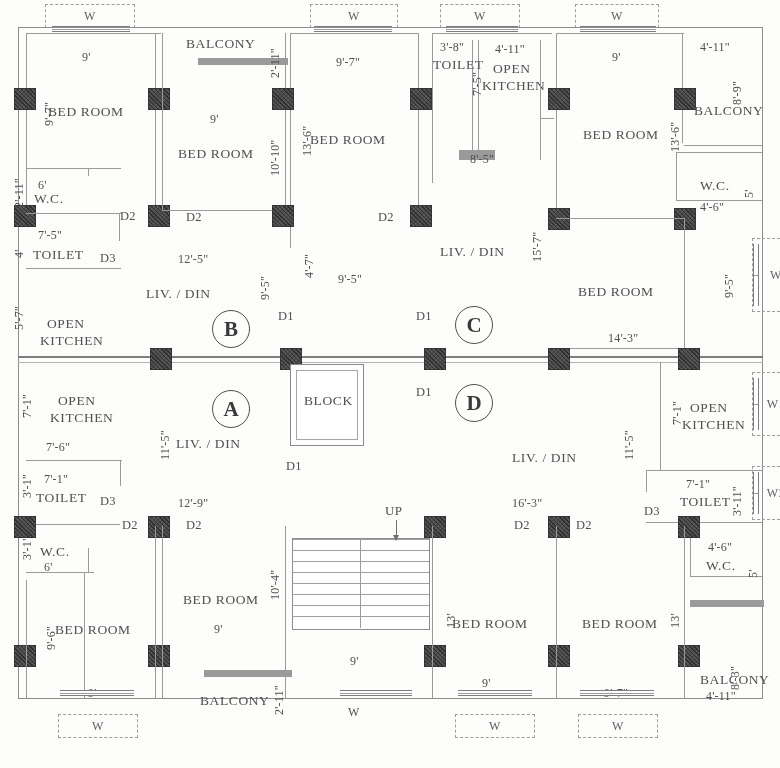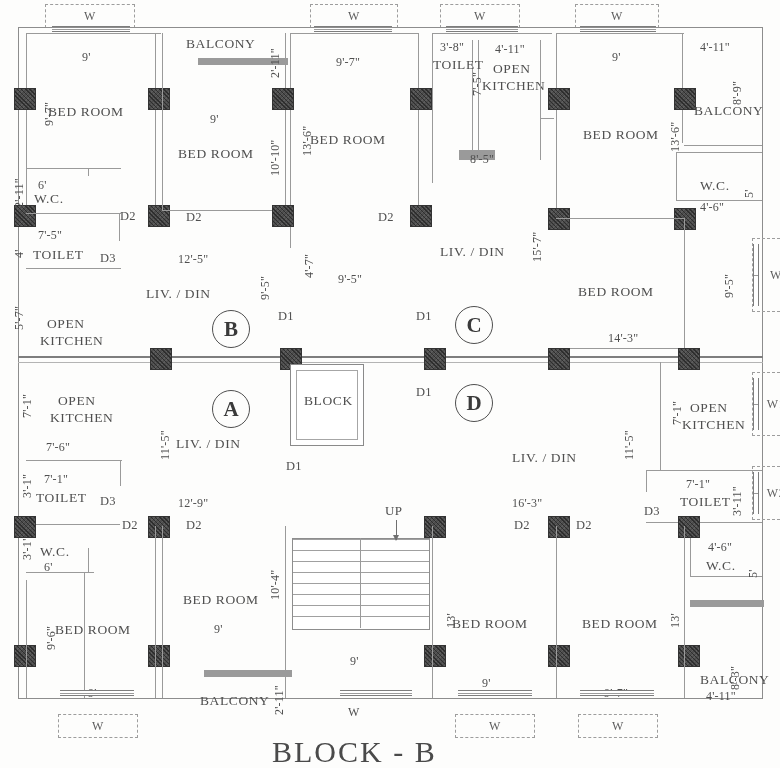--- a/index.html
+++ b/index.html
@@ -351,15 +351,14 @@
     </div>
   <div class="wcall" style="left:338px;top:700px;width:0px;height:0px;border:0;"></div>
   <div class="lbl dcode" style="left:348px;top:705px;font-size:12px;">W</div>
   <div class="wcall" style="left:455px;top:714px;width:78px;height:22px;">
       <span>W</span>
     </div>
   <div class="wcall" style="left:578px;top:714px;width:78px;height:22px;">
       <span>W</span>
     </div>
 
-  <div class="title" style="left:272px;top:735px;">BLOCK - B</div>
 
 </div>
 
 </body></html>

